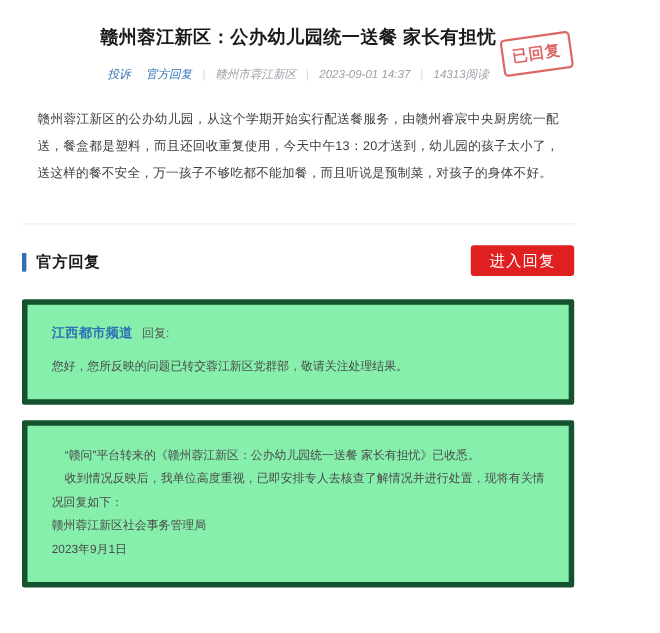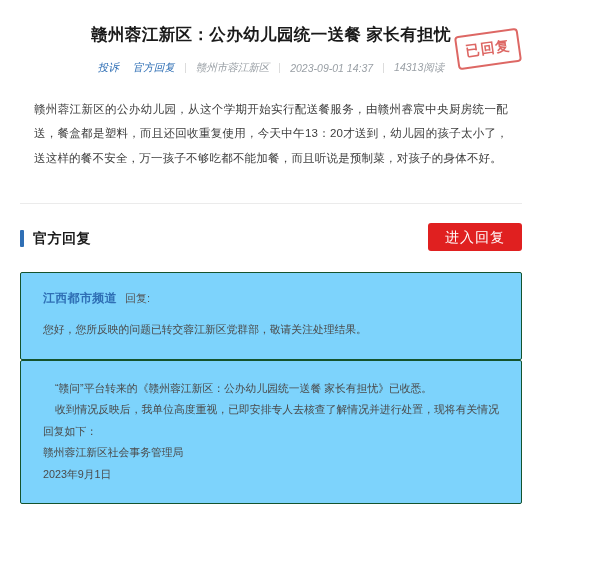--- a/index.html
+++ b/index.html
@@ -126,24 +126,25 @@
     letter-spacing: 1px;
     cursor: pointer;
     line-height: 1;
   }
 
   
   .cards {
     margin: 16px 20px 0 20px;
   }
   .card {
-    background: #7dd3fc;
-    border: 1px solid #14532d;
+    background: #86efac;
+    border: 5px solid #14532d;
     border-radius: 2px;
     padding: 17px 22px 18px 22px;
+    margin-bottom: 14px;
   }
   .card-head {
     font-size: 11.5px;
     margin-bottom: 12px;
   }
   .card-org {
     color: #2f6fb5;
     font-weight: bold;
     font-size: 12px;
     letter-spacing: 0.3px;

